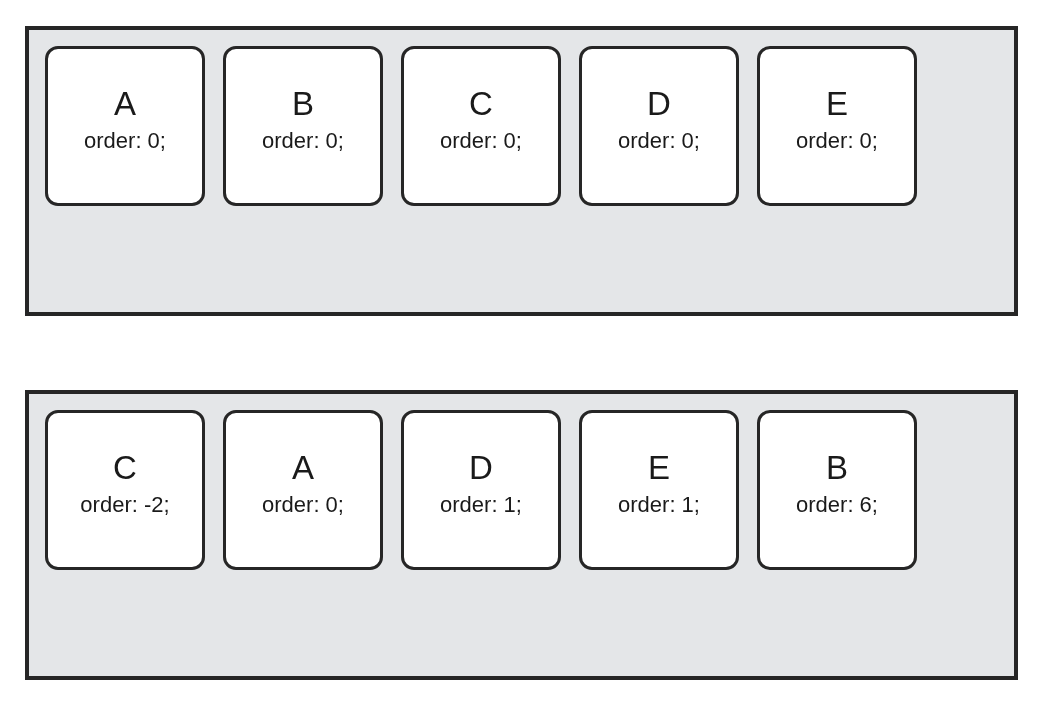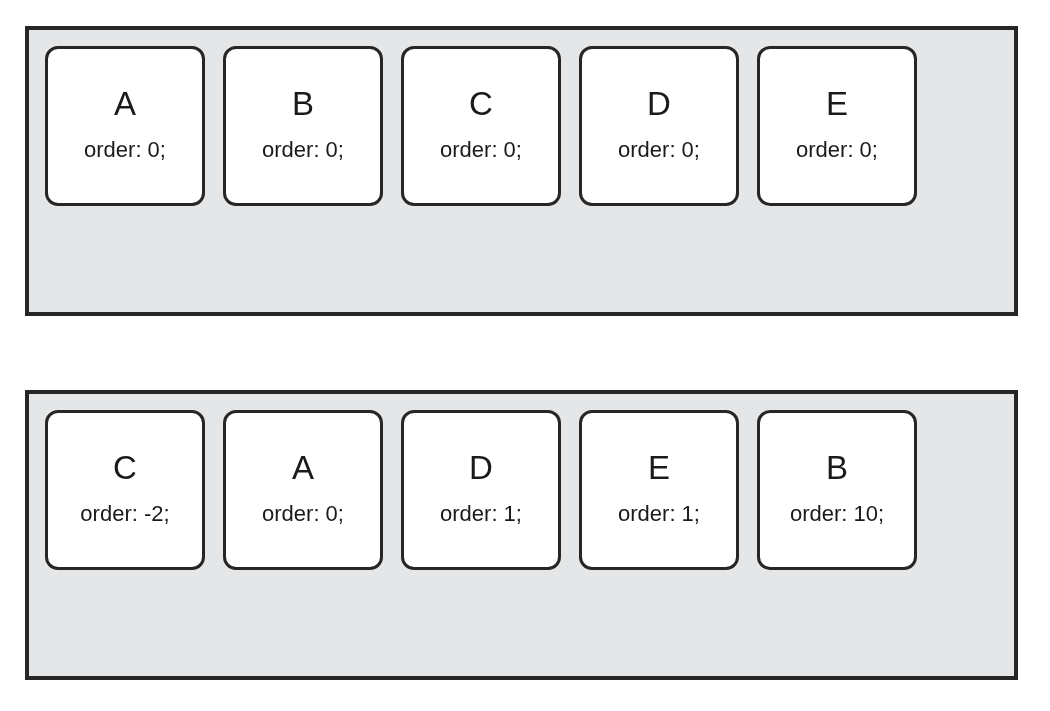--- a/index.html
+++ b/index.html
@@ -71,21 +71,21 @@
     color: #1a1a1a;
     letter-spacing: 0.2px;
   }
 
   .item-order {
     font-size: 22px;
     line-height: 30px;
     font-weight: 400;
     color: #1a1a1a;
     white-space: nowrap;
-    margin-top: 12px;
+    margin-top: 3px;
   }
 </style>
 </head>
 <body>
 
 <div class="diagram">
 
   <div class="flex-container row-1">
 
     <div class="flex-item">
@@ -132,18 +132,18 @@
       <div class="item-order">order: 1;</div>
     </div>
 
     <div class="flex-item">
       <div class="item-letter">E</div>
       <div class="item-order">order: 1;</div>
     </div>
 
     <div class="flex-item">
       <div class="item-letter">B</div>
-      <div class="item-order">order: 10;</div>
+      <div class="item-order">order: 6;</div>
     </div>
 
   </div>
 
 </div>
 
 </body></html>

